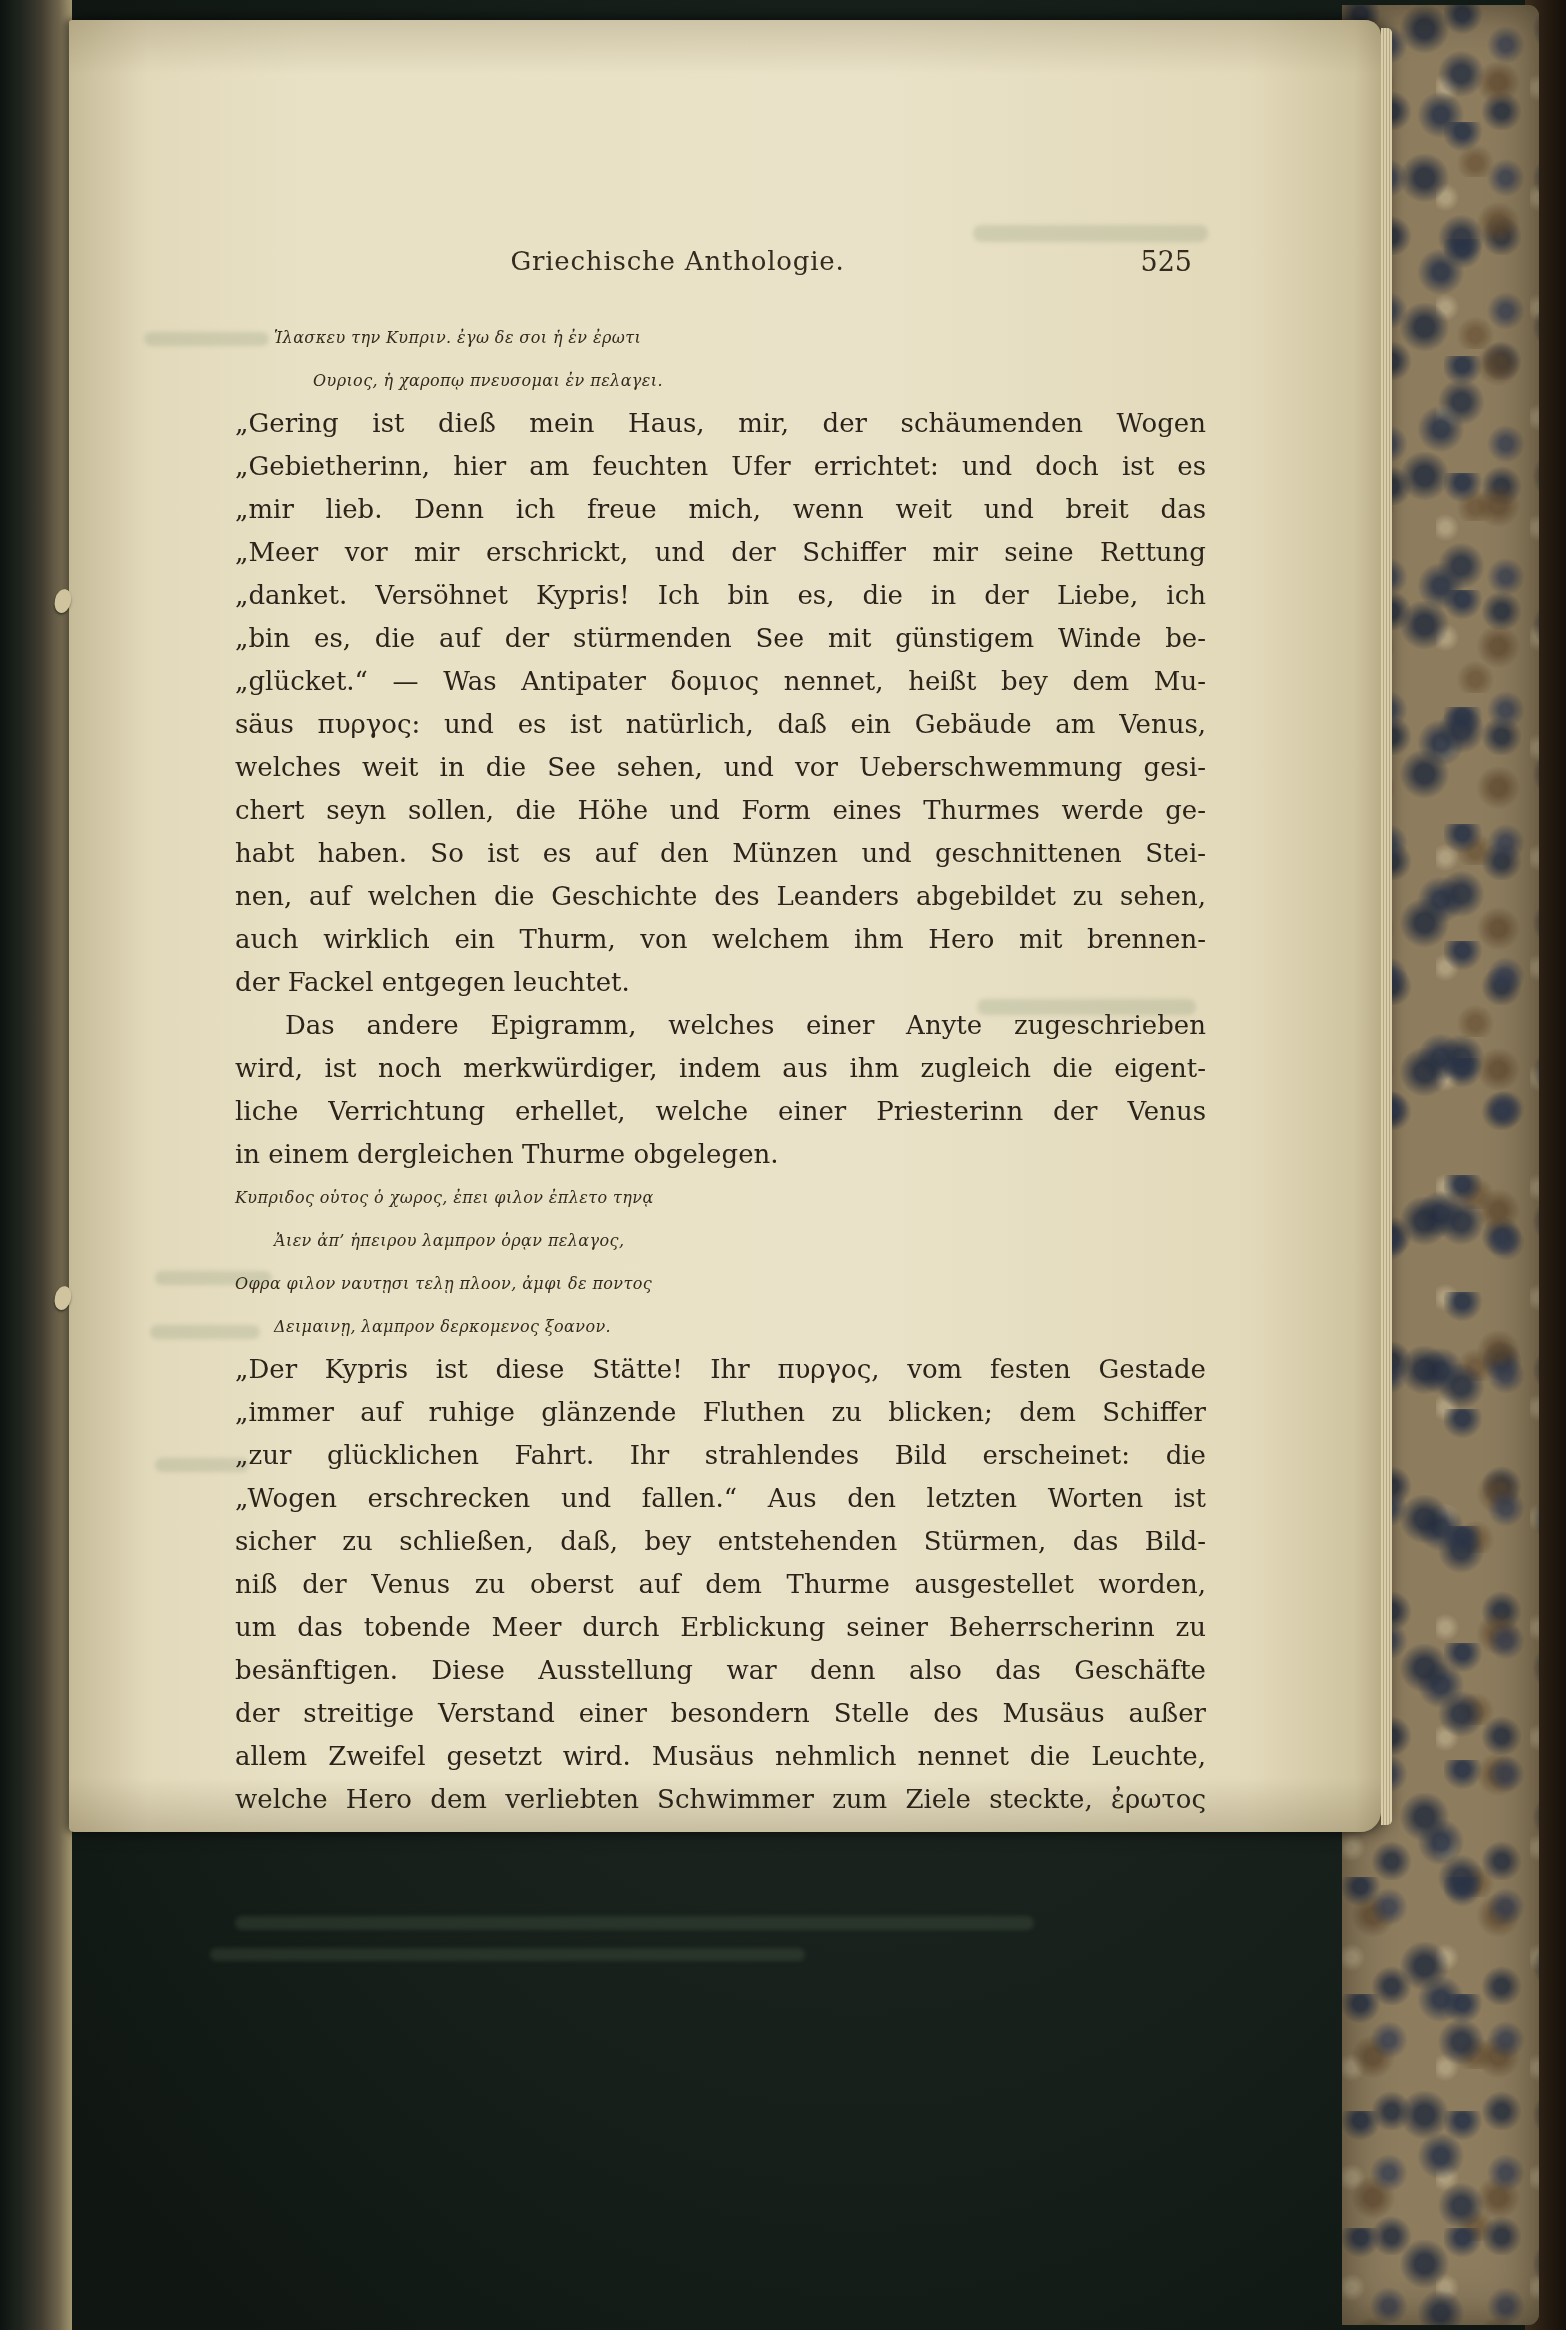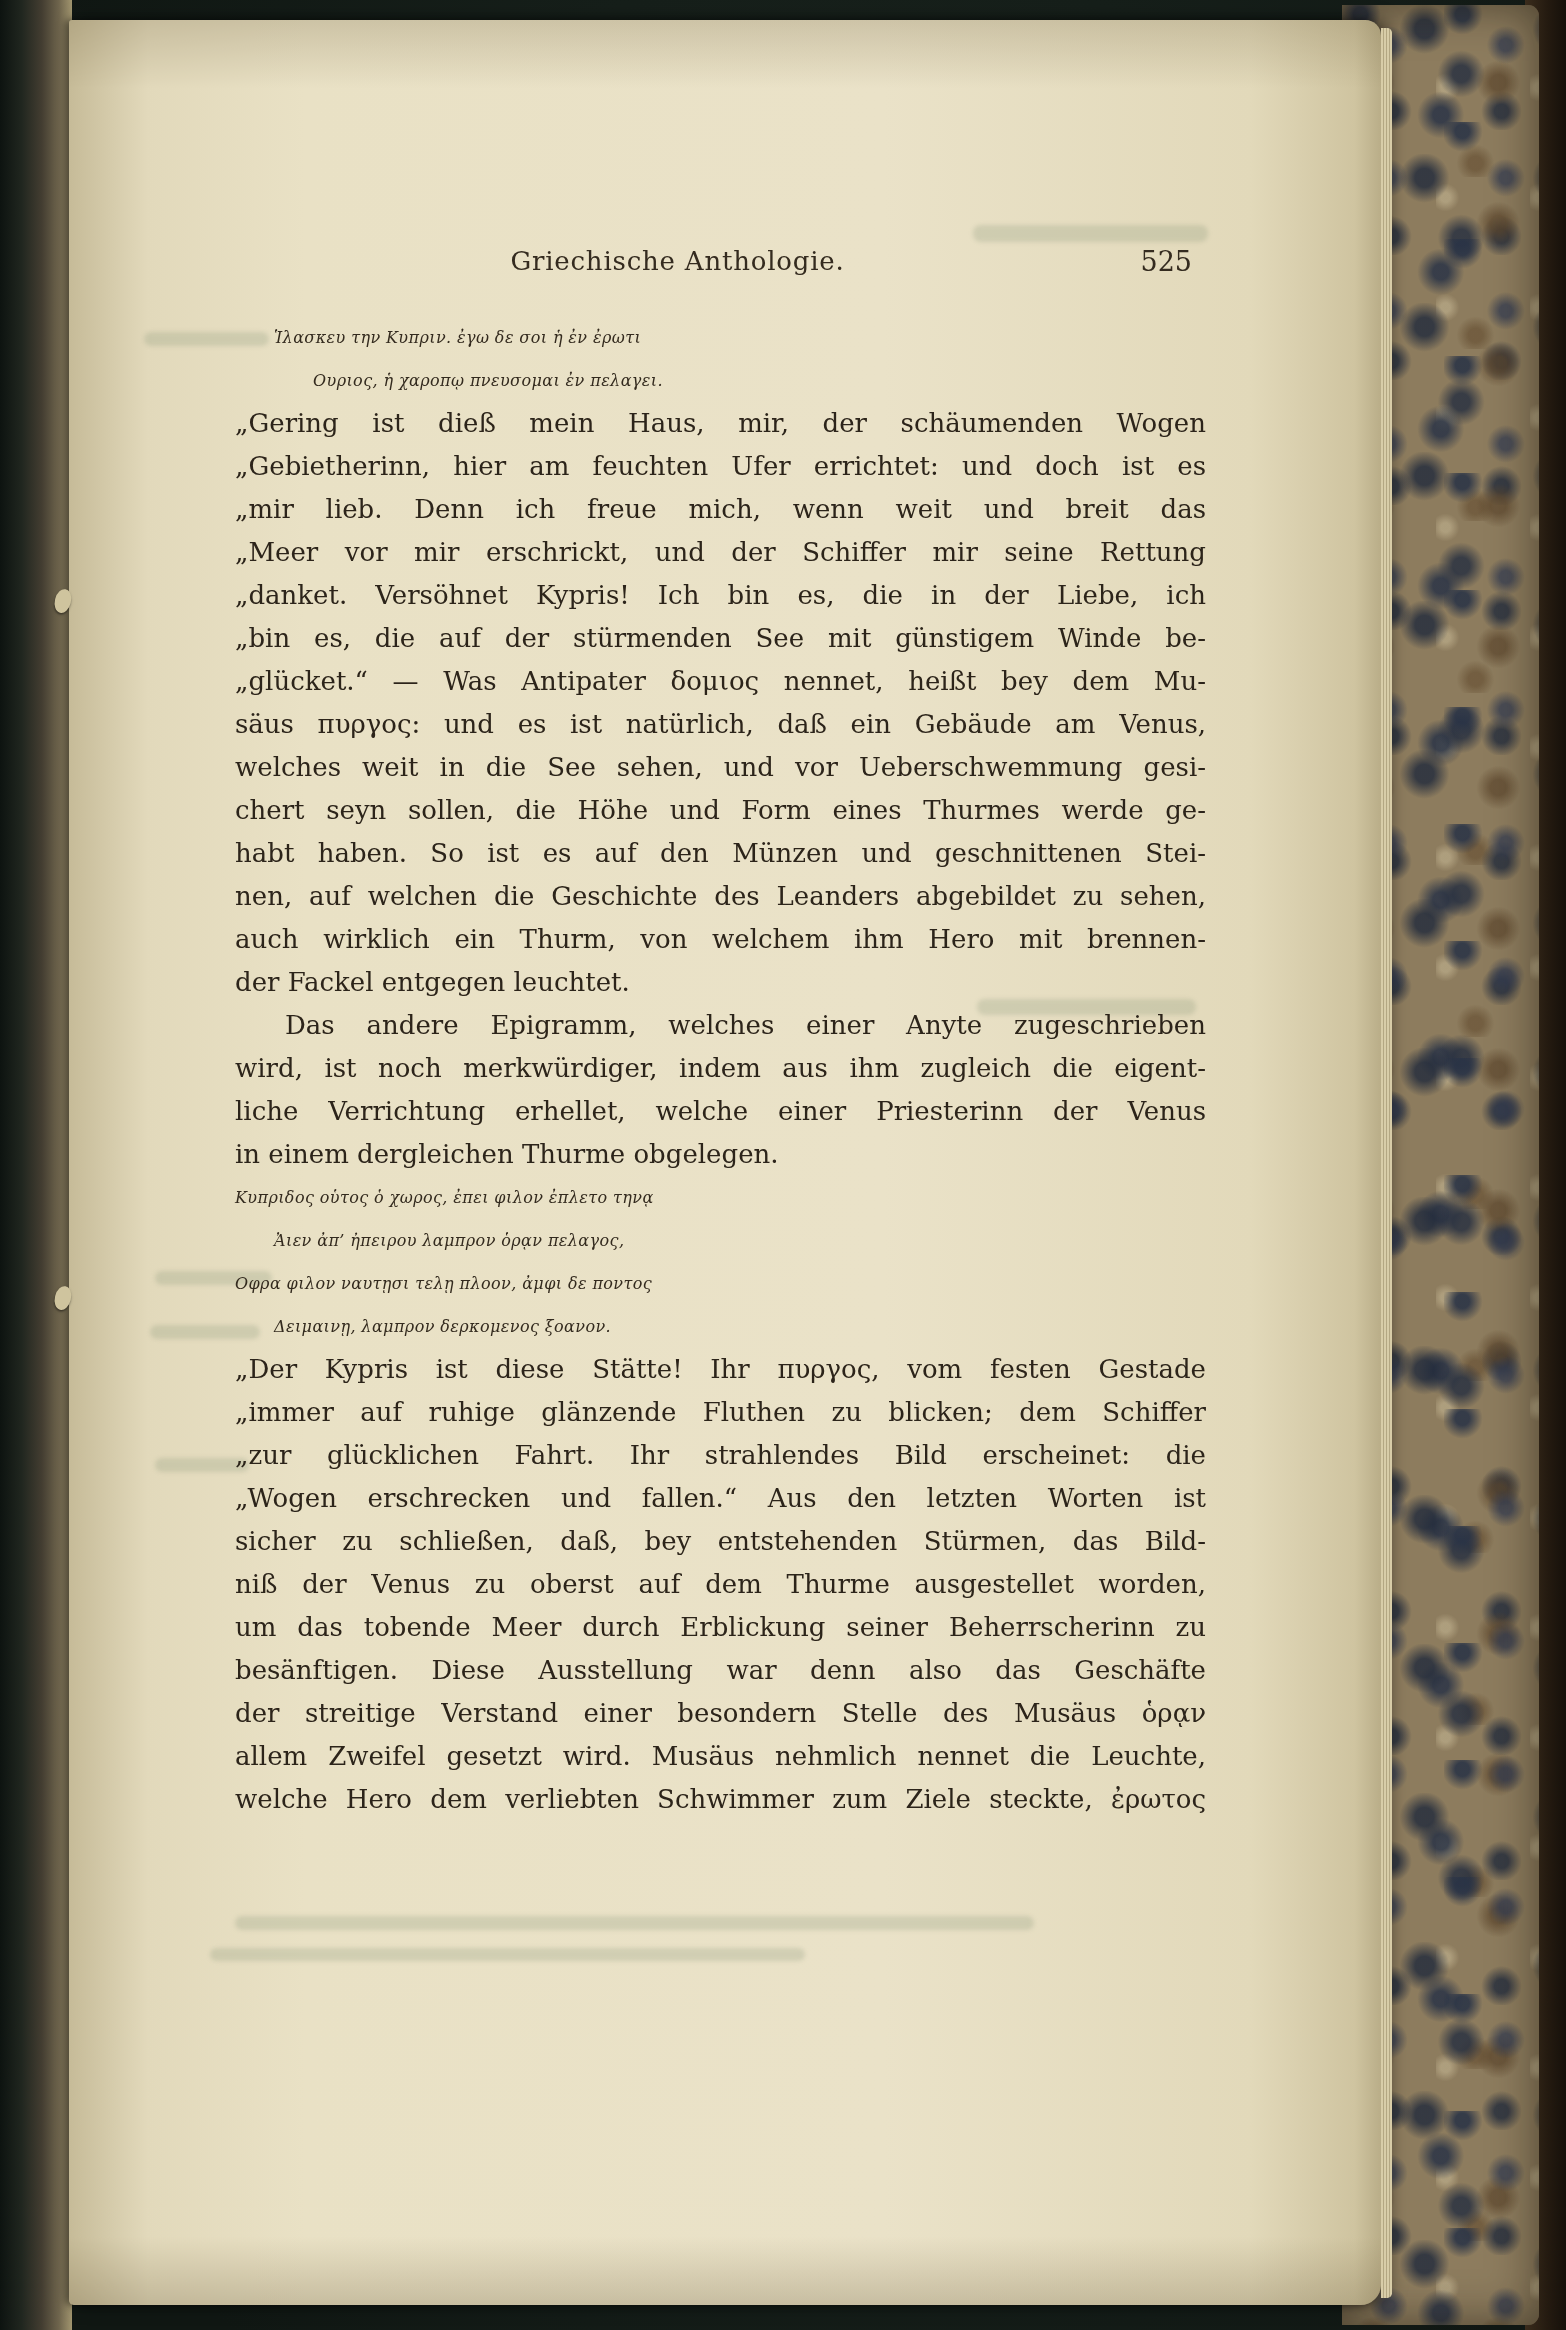--- a/index.html
+++ b/index.html
@@ -38,21 +38,21 @@
   }
   .stitch{
     position:absolute;left:55px;width:15.7px;height:23.5px;border-radius:50%;
     background:#cfc49e;box-shadow:0 1.6px 2.3px rgba(0,0,0,.5);transform:rotate(14deg);z-index:6;
   }
   .stitch.s1{top:589px;}
   .stitch.s2{top:1286px;}
 
   
   .page{
-    position:absolute;left:69px;top:20.4px;width:1312px;height:2285px;z-index:4;
+    position:absolute;left:69px;top:20.4px;width:1312px;height:1812px;z-index:4;
     background:
       linear-gradient(90deg,#c6bb98 0%,#e2d9bb 6%,#e9e1c5 18%,#eae2c8 62%,#e2d9ba 90%,#cfc4a0 98%,#b9ad88 100%),
       #e7dfc3;
     border-radius:3.1px 15.7px 20.4px 4.7px;
     box-shadow:7.8px 0 17px rgba(0,0,0,.5), -3.1px 0 7.8px rgba(0,0,0,.4);
   }
   .page::before{ 
     content:"";position:absolute;inset:0;border-radius:inherit;pointer-events:none;
     background:
       linear-gradient(180deg,rgba(120,105,70,.25) 0%,rgba(120,105,70,0) 3%,rgba(120,105,70,0) 97%,rgba(110,95,62,.28) 100%);
@@ -162,20 +162,20 @@
       </div>
     <div class="block body">
         <div class="line">„Der Kypris ist diese Stätte! Ihr πυργος, vom festen Gestade</div>
         <div class="line">„immer auf ruhige glänzende Fluthen zu blicken; dem Schiffer</div>
         <div class="line">„zur glücklichen Fahrt. Ihr strahlendes Bild erscheinet: die</div>
         <div class="line">„Wogen erschrecken und fallen.“ Aus den letzten Worten ist</div>
         <div class="line">sicher zu schließen, daß, bey entstehenden Stürmen, das Bild-</div>
         <div class="line">niß der Venus zu oberst auf dem Thurme ausgestellet worden,</div>
         <div class="line">um das tobende Meer durch Erblickung seiner Beherrscherinn zu</div>
         <div class="line">besänftigen. Diese Ausstellung war denn also das Geschäfte</div>
-        <div class="line">der streitige Verstand einer besondern Stelle des Musäus ὁρᾳν</div>
+        <div class="line">der streitige Verstand einer besondern Stelle des Musäus außer</div>
         <div class="line">allem Zweifel gesetzt wird. Musäus nehmlich nennet die Leuchte,</div>
         <div class="line">welche Hero dem verliebten Schwimmer zum Ziele steckte, ἐρωτος</div>
       </div>
 
   </div>
 </div>
 
 
 </body></html>

